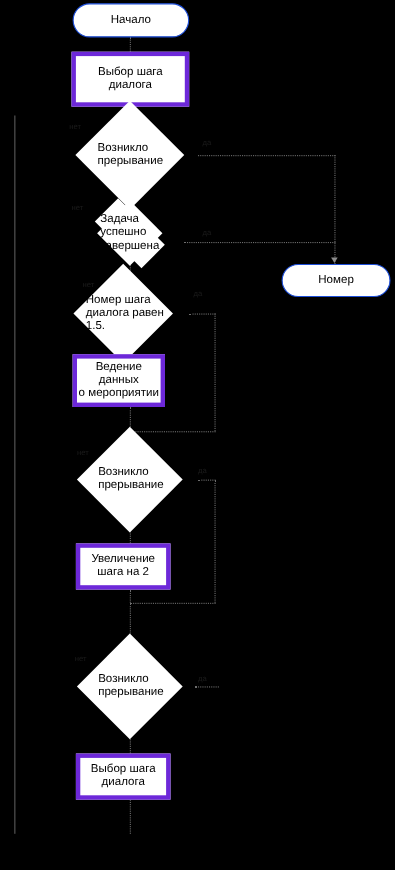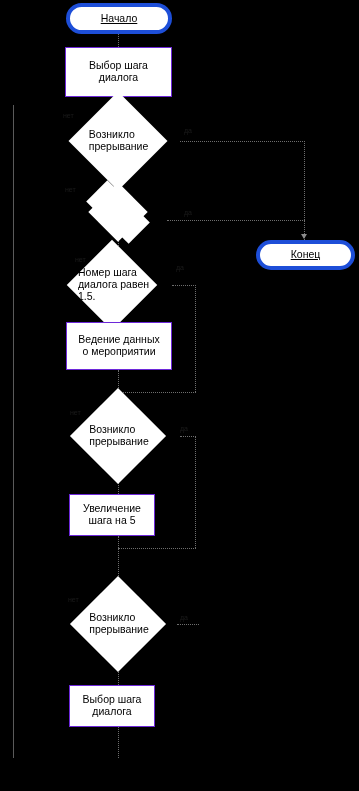--- a/index.html
+++ b/index.html
@@ -26,27 +26,26 @@
     text-align: center;
     color: #000000;
     background: #ffffff;
     line-height: 1.12;
     white-space: pre-line;
   }
 
   .terminator {
     border-radius: 999px;
     font-size: 10.5px;
-    border: 4px solid #1d4ed8;
-    text-decoration: underline;
+    border: 1px solid #1d4ed8;
   }
 
   .process {
     font-size: 10.5px;
-    border: 1px solid #6d28d9;
+    border: 4px solid #6d28d9;
   }
 
   
   .decision-shape {
     position: absolute;
     background: #ffffff;
     transform: rotate(45deg);
   }
   .decision-label {
     position: absolute;
@@ -161,38 +160,41 @@
 
   <div class="node process" style="left:65px; top:47px; width:107px; height:50px;">Выбор шага
 диалога</div>
 
   <div class="decision-shape" style="left:83px; top:106px; width:70px; height:70px;"></div>
   <div class="decision-label" style="left:57px; top:117px; width:123px; height:48px;">Возникло
 прерывание</div>
 
   <div class="decision-shape" style="left:97px; top:191px; width:42px; height:42px;"></div>
   <div class="decision-shape" style="left:88px; top:197px; width:60px; height:30px;"></div>
+  <div class="decision-label" style="left:58px; top:191px; width:120px; height:42px;">Задача
+успешно
+завершена</div>
 
   <div class="decision-shape" style="left:80px; top:253px; width:64px; height:64px;"></div>
   <div class="decision-label" style="left:55px; top:262px; width:117px; height:46px;">Номер шага
 диалога равен
 1.5.</div>
 
-  <div class="node process" style="left:66px; top:322px; width:106px; height:48px;">Ведение данных
+  <div class="node process" style="left:66px; top:322px; width:84px; height:48px;">Ведение данных
 о мероприятии</div>
 
   <div class="decision-shape" style="left:84px; top:402px; width:68px; height:68px;"></div>
   <div class="decision-label" style="left:58px; top:412px; width:122px; height:48px;">Возникло
 прерывание</div>
 
   <div class="node process" style="left:69px; top:494px; width:86px; height:42px;">Увеличение
-шага на 5</div>
+шага на 2</div>
 
   <div class="decision-shape" style="left:84px; top:590px; width:68px; height:68px;"></div>
   <div class="decision-label" style="left:58px; top:600px; width:122px; height:48px;">Возникло
 прерывание</div>
 
   <div class="node process" style="left:69px; top:685px; width:86px; height:42px;">Выбор шага
 диалога</div>
 
-  <div class="node terminator" style="left:256px; top:240px; width:99px; height:30px;">Конец</div>
+  <div class="node terminator" style="left:256px; top:240px; width:99px; height:30px;">Номер</div>
 
 </div>
 
 </body></html>

